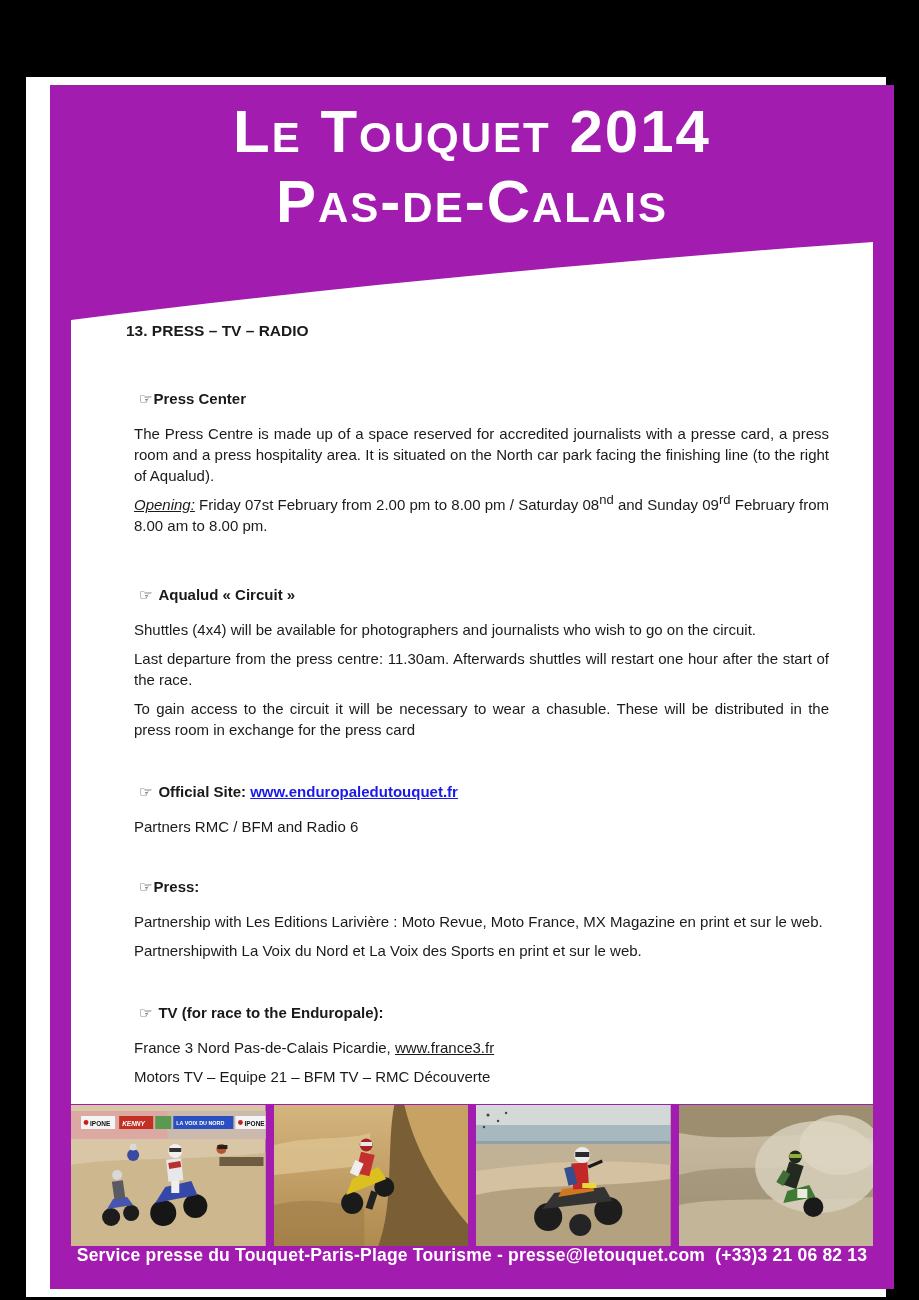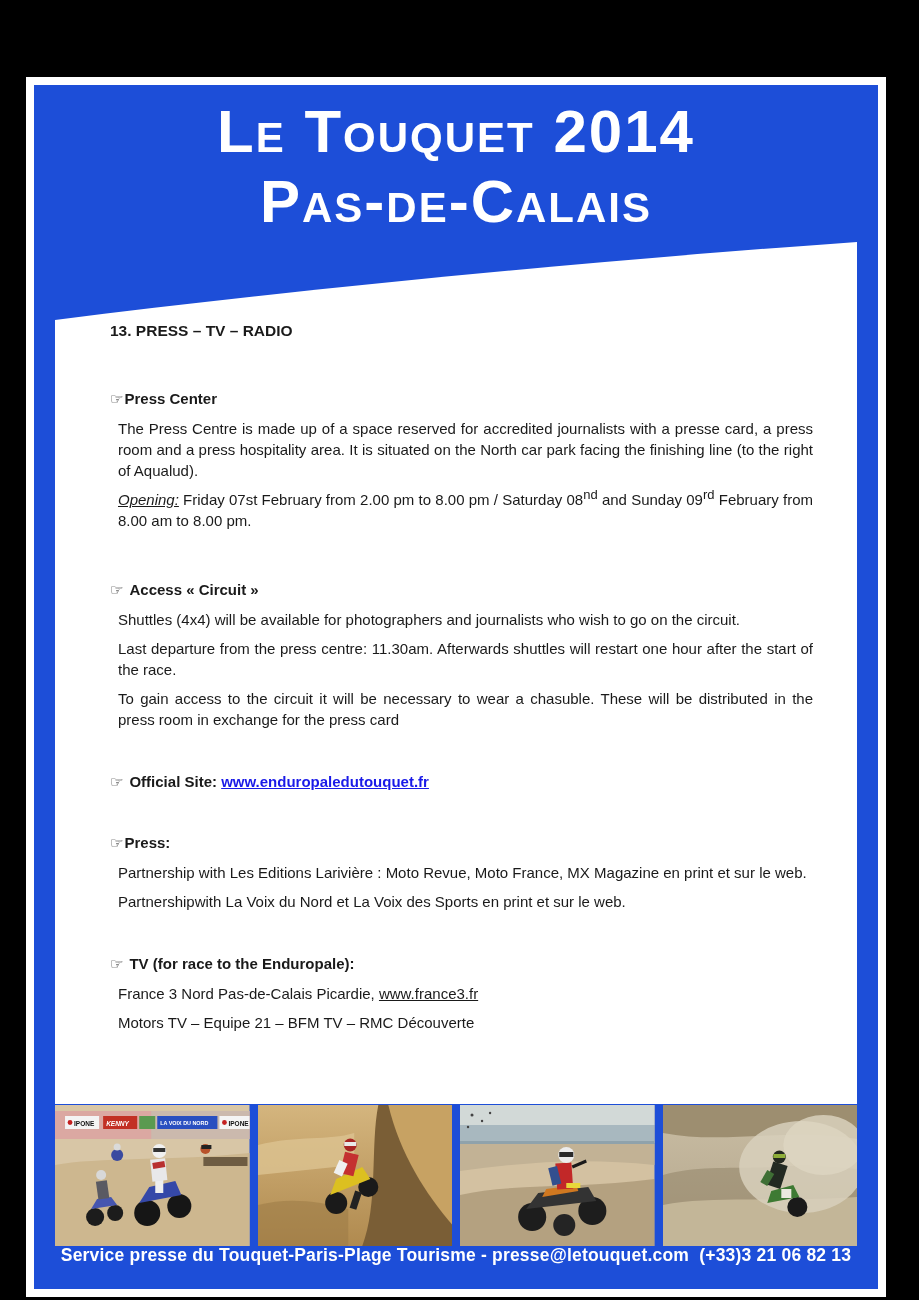--- a/index.html
+++ b/index.html
@@ -1,32 +1,32 @@
 <!DOCTYPE html>
 <html><head>
 <meta charset="utf-8">
 <style>
   html,body{margin:0;padding:0;background:#000;}
   .canvas{position:relative;width:919px;height:1300px;background:#000;overflow:hidden;
           font-family:"Liberation Sans",sans-serif;}
   .sheet{position:absolute;left:26px;top:77px;width:860px;height:1220px;background:#fff;}
-  .inner{position:absolute;left:8px;top:8px;width:844px;height:1204px;background:#1d4ed8;}
+  .inner{position:absolute;left:24px;top:8px;width:844px;height:1204px;background:#a21caf;}
 
   
   .hdr{position:absolute;left:0;top:0;width:844px;height:235px;}
   .hdr-title{padding-top:12px;text-align:center;color:#ffffff;font-weight:bold;
              font-variant:small-caps;font-size:60px;line-height:70px;letter-spacing:2px;}
   .swoosh{position:absolute;left:21px;top:150px;width:802px;height:85px;display:block;}
 
   
   .content{position:absolute;left:21px;top:235px;width:802px;height:784px;background:#fff;
            box-sizing:border-box;padding:0 36px 0 55px;color:#1a1a1a;
            font-size:15px;line-height:21px;}
   .h13{font-size:15.5px;font-weight:bold;margin:0 0 47px 0;}
-  .sub{font-weight:bold;margin:0;}
+  .sub{font-weight:bold;margin:13px;}
   .hand{font-family:"DejaVu Sans",sans-serif;font-weight:normal;font-size:15px;}
   .sp{margin-right:6px;}
   .nsp{margin-right:1px;}
   p.body{margin:8px;text-align:justify;}
   .mt-para{margin-top:17px;}
   .mt-access{margin-top:48px;}
   .mt-accpara{margin-top:23px;}
   .mt-official{margin-top:41px;}
   .mt-radio{margin-top:41px;}
   .mt-press{margin-top:39px;}
@@ -64,27 +64,28 @@
 
       <div class="content">
 
         <div class="h13">13. PRESS – TV – RADIO</div>
 
         <p class="sub"><span class="hand nsp">☞</span><span>Press Center</span></p>
 
         <p class="body mt-para">The Press Centre is made up of a space reserved for accredited journalists with a presse card, a press room and a press hospitality area. It is situated on the North car park facing the finishing line (to the right of Aqualud).</p>
         <p class="body"><span class="opening">Opening:</span><span> Friday 07st February from 2.00 pm to 8.00 pm / Saturday 08</span><sup>nd</sup><span> and Sunday 09</span><sup>rd</sup><span> February from 8.00 am to 8.00 pm.</span></p>
 
-        <p class="sub mt-access"><span class="hand sp">☞</span><span>Access « Circuit »</span></p>
+        <p class="sub mt-access"><span class="hand sp">☞</span><span>Aqualud « Circuit »</span></p>
         <p class="body mt-accpara">Shuttles (4x4) will be available for photographers and journalists who wish to go on the circuit.</p>
         <p class="body">Last departure from the press centre: 11.30am. Afterwards shuttles will restart one hour after the start of the race.</p>
         <p class="body">To gain access to the circuit it will be necessary to wear a chasuble. These will be distributed in the press room in exchange for the press card</p>
 
         <p class="sub mt-official"><span class="hand sp">☞</span><span>Official Site:</span> <a class="blue" href="#">www.enduropaledutouquet.fr</a></p>
 
+        <p class="body">Partners RMC / BFM and Radio 6</p>
 
         <p class="sub mt-press"><span class="hand nsp">☞</span><span>Press:</span></p>
         <p class="body">Partnership with Les Editions Larivière : Moto Revue, Moto France, MX Magazine en print et sur le web.</p>
         <p class="body">Partnershipwith La Voix du Nord et La Voix des Sports en print et sur le web.</p>
 
         <p class="sub mt-tv"><span class="hand sp">☞</span><span>TV (for race to the Enduropale):</span></p>
         <p class="body"><span>France 3 Nord Pas-de-Calais Picardie,</span> <a class="dark" href="#">www.france3.fr</a></p>
         <p class="body">Motors TV – Equipe 21 – BFM TV – RMC Découverte</p>
       </div>
 

